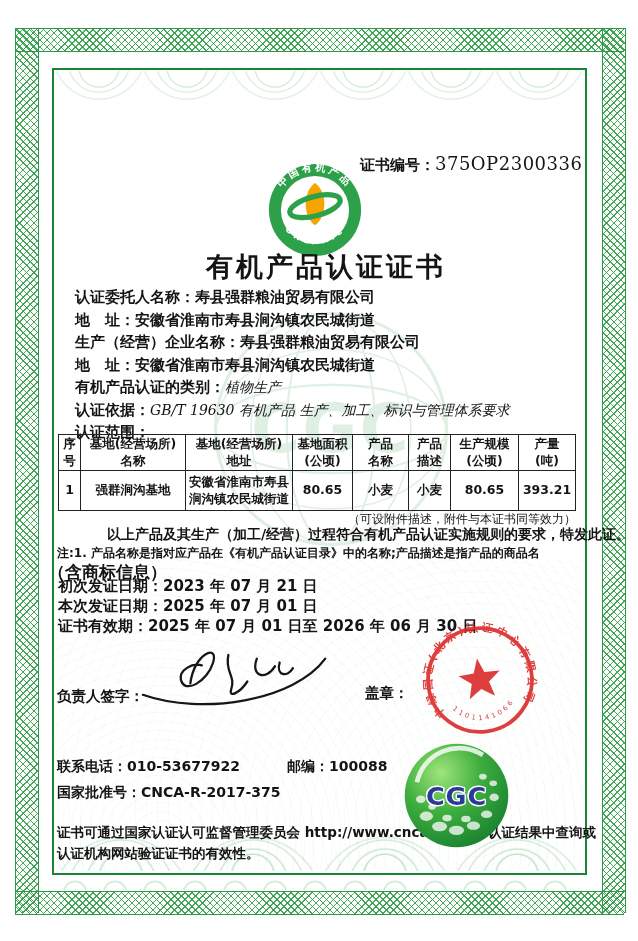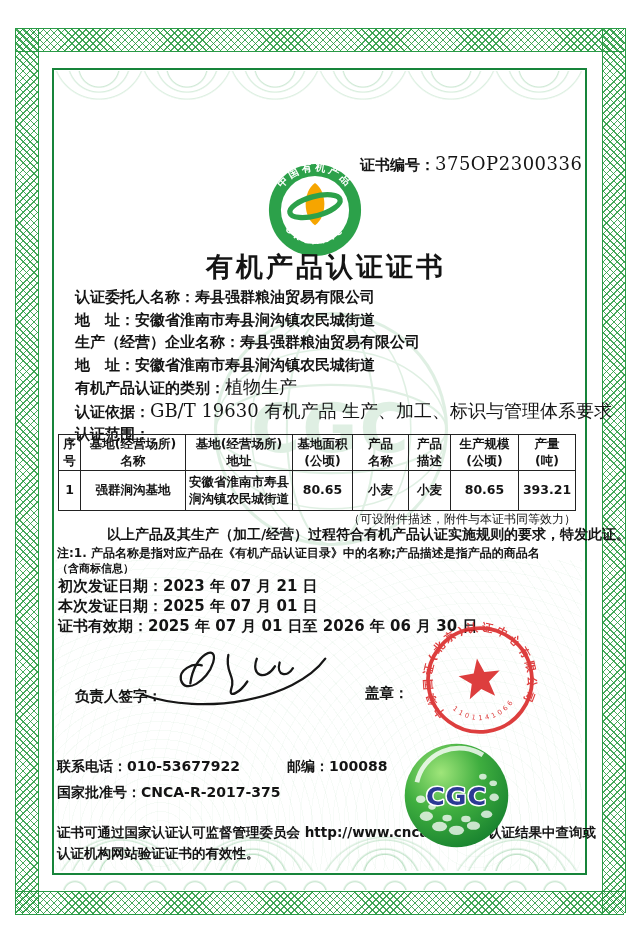--- a/index.html
+++ b/index.html
@@ -54,37 +54,37 @@
     background-image:radial-gradient(circle 18px at 50% 120%, rgba(0,0,0,0) 10px, rgba(60,165,85,.35) 11px, rgba(0,0,0,0) 13px);
     background-size:40px 14px;background-repeat:repeat-x;
   }
   
   .cert-no{left:360px;top:153px;font-size:15px;font-weight:bold;font-family:"DejaVu Serif","Liberation Serif",serif;}
   .cert-no .num{font-size:18px;font-weight:normal;letter-spacing:.5px;}
   .logo{left:267px;top:162px;width:96px;height:96px;}
   .title{left:0;right:0;top:249px;text-align:center;font-size:27px;font-weight:bold;letter-spacing:3px;margin-left:14px;}
   
   .info{left:75px;top:286px;font-size:15px;font-weight:bold;line-height:22.5px;white-space:nowrap;}
-  .kai{font-family:"DejaVu Serif","Liberation Serif",serif;font-weight:normal;font-size:18px;}
+  .kai{font-family:"DejaVu Serif","Liberation Serif",serif;font-weight:normal;font-size:14px;font-style:italic;}
   
   table.scope{position:absolute;left:58px;top:434px;width:517px;border-collapse:collapse;table-layout:fixed;}
   table.scope td{
     border:1.6px solid #222;text-align:center;vertical-align:middle;
     font-size:12.5px;font-weight:bold;padding:1px 0;white-space:pre-line;line-height:1.3;
   }
   tr.hd td{height:33px;}
   tr.dt td{height:37px;}
   .attach-note{right:62px;top:511px;font-family:"DejaVu Serif","Liberation Serif",serif;font-size:12px;white-space:nowrap;}
   .conclusion{left:59px;top:526px;font-size:14px;font-weight:bold;white-space:nowrap;margin-left:48px;}
   .note1{left:57px;top:545px;font-size:12px;font-weight:bold;white-space:nowrap;}
-  .note2{left:57px;top:561px;font-size:11px;font-weight:bold;}
+  .note2{left:48px;top:561px;font-size:17px;font-weight:bold;}
   .dateline{left:58px;font-size:15px;font-weight:bold;white-space:nowrap;}
   
   .signature{left:135px;top:634px;width:200px;height:76px;z-index:2;}
-  .sign-label{left:75px;top:687px;font-size:14.5px;font-weight:bold;}
+  .sign-label{left:57px;top:687px;font-size:14.5px;font-weight:bold;}
   .seal-label{left:365px;top:684px;font-size:14.5px;font-weight:bold;}
   .stamp{left:413px;top:613px;width:134px;height:134px;z-index:5;opacity:.9;}
   
   .agency{left:57px;font-size:14px;font-weight:bold;white-space:nowrap;}
   .zip{position:absolute;left:230px;top:0;text-align:right;}
   .globe{left:400px;top:739px;width:113px;height:113px;z-index:6;}
   .footer-line{left:57px;width:526px;font-size:13.5px;font-weight:bold;white-space:nowrap;}
   .watermark{left:205px;top:303px;width:252px;height:252px;opacity:.16;z-index:0;}
   .txt{z-index:3;}
 </style>

